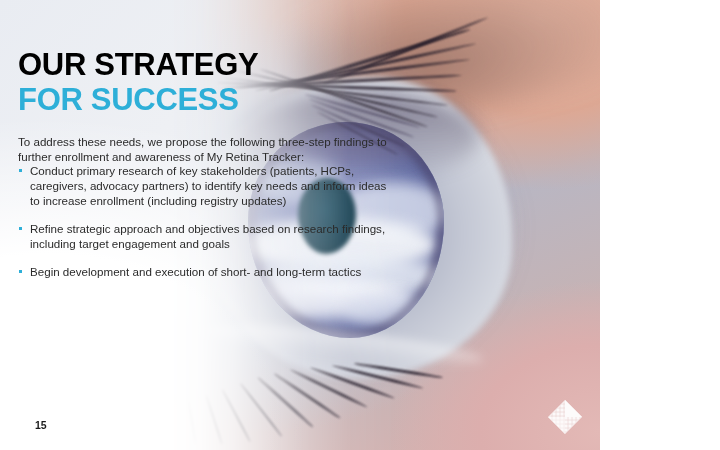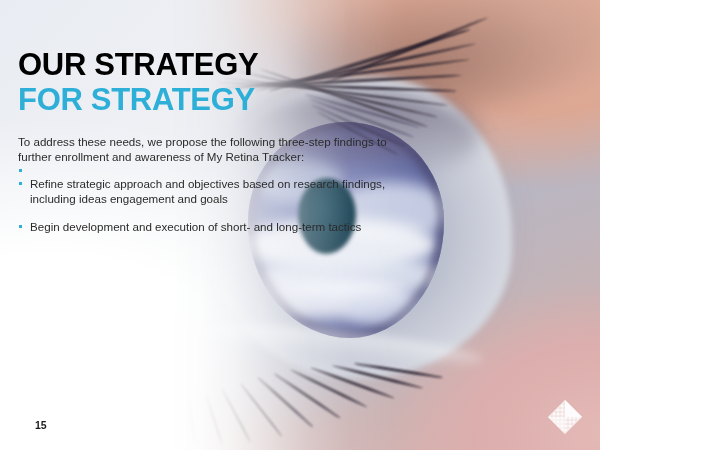--- a/index.html
+++ b/index.html
@@ -292,32 +292,33 @@
     <div class="lash" style="left:52px;top:388px;width:60px;height:2.2px;transform:rotate(62deg);"></div>
     <div class="lash" style="left:140px;top:366px;width:90px;height:3px;transform:rotate(20deg);"></div>
     <div class="lash" style="left:162px;top:364px;width:94px;height:3px;transform:rotate(14deg);"></div>
     <div class="lash" style="left:184px;top:362px;width:90px;height:2.8px;transform:rotate(9deg);"></div>
     <div class="lash" style="left:36px;top:394px;width:52px;height:2px;transform:rotate(72deg);"></div>
     <div class="lash" style="left:18px;top:398px;width:46px;height:1.8px;transform:rotate(80deg);"></div>
   </div>
 
   <h1 class="title">
     <span class="title-l1">OUR STRATEGY</span>
-    <span class="title-l2" style="color:#2eafd8;">FOR STRATEGY</span>
+    <span class="title-l2" style="color:#2eafd8;">FOR SUCCESS</span>
   </h1>
 
   <p class="intro">To address these needs, we propose the following three-step findings to further enrollment and awareness of My Retina Tracker:</p>
 
   <ul class="bullets" style="list-style:none;margin:0;padding:0;">
     <li class="bullet">
       <span class="dot"></span>
+      <span>Conduct primary research of key stakeholders (patients, HCPs, caregivers, advocacy partners) to identify key needs and inform ideas to increase enrollment (including registry updates)</span>
     </li>
     <li class="bullet">
       <span class="dot"></span>
-      <span>Refine strategic approach and objectives based on research findings, including ideas engagement and goals</span>
+      <span>Refine strategic approach and objectives based on research findings, including target engagement and goals</span>
     </li>
     <li class="bullet">
       <span class="dot"></span>
       <span>Begin development and execution of short- and long-term tactics</span>
     </li>
   </ul>
 
   <div class="page-num">15</div>
 
   <div class="logo">

